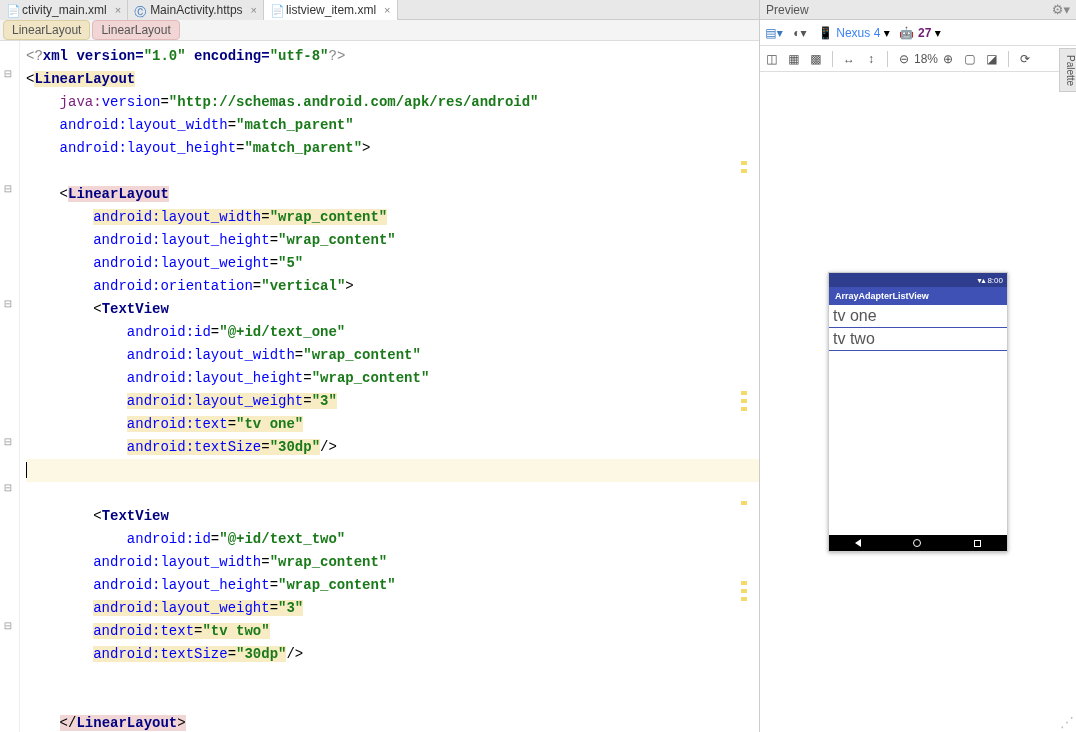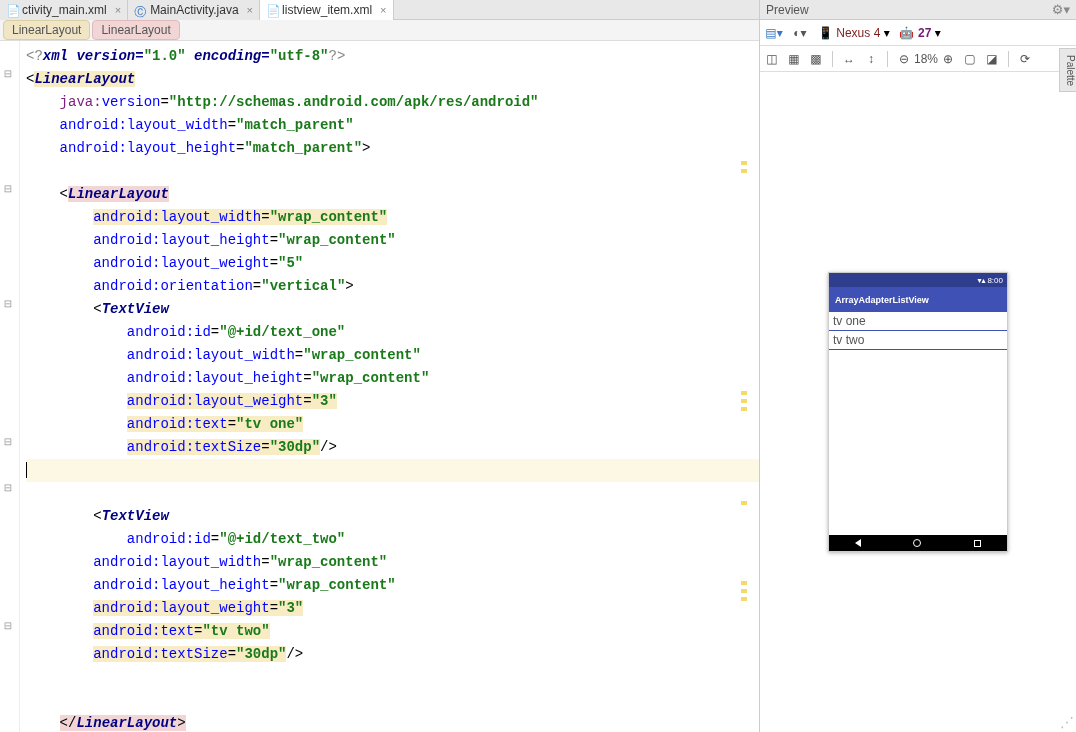--- a/index.html
+++ b/index.html
@@ -12,45 +12,45 @@
   .tab-icon { width: 12px; height: 12px; display: inline-block; }
   .tab-close { color: #888; font-size: 11px; margin-left: 4px; }
   .breadcrumb-bar { height: 24px; display: flex; align-items: center; background: #f4f4f4; border-bottom: 1px solid #ddd; padding-left: 3px; gap: 2px; }
   .crumb { padding: 2px 8px; border-radius: 4px; font-size: 12px; }
   .crumb1 { background: #f0e5c5; border: 1px solid #d9cfa0; color: #555; }
   .crumb2 { background: #f2d6d6; border: 1px solid #e0baba; color: #555; }
   .code-wrap { flex: 1; display: flex; position: relative; }
   .gutter { width: 20px; background: #fff; border-right: 1px solid #eee; position: relative; }
   .fold-marker { position: absolute; left: 2px; width: 12px; height: 12px; font-size: 10px; color: #999; text-align: center; }
   .code { flex: 1; font-family: "Consolas", "Courier New", monospace; font-size: 14px; line-height: 23px; padding: 4px 0 4px 6px; white-space: pre; position: relative; } 
-  .c-tag { color: #000080; font-weight: bold; font-style: italic; } 
+  .c-tag { color: #000080; font-weight: bold; } 
   .c-attr { color: #0000ff; } 
   .c-ns { color: #7d1e7d; } 
   .c-pi { color: #888; }
   .c-green-b { color: #1a7a1a; font-weight: bold; }
   .hl1 { background: #f7ecc4; }
   .hl2 { background: #f2d6d6; }
   .hl-line { background: #fcf8e3; display: block; }
   .right-margin { position: absolute; top: 0; right: 12px; width: 6px; height: 100%; }
   .marker { position: absolute; right: 0; width: 6px; height: 4px; background: #f6d96b; }
   .caret { display: inline-block; width: 1px; height: 16px; background: #000; vertical-align: middle; }
   
   .preview-side { flex: 1; display: flex; flex-direction: column; background: #fff; position: relative; }
   .preview-header { height: 20px; background: #e8e8e8; border-bottom: 1px solid #ccc; display: flex; align-items: center; padding: 0 6px; font-size: 12px; color: #555; justify-content: space-between; }
   .preview-toolbar1 { height: 26px; border-bottom: 1px solid #ddd; display: flex; align-items: center; padding: 0 6px; gap: 10px; font-size: 12px; }
   .preview-toolbar2 { height: 26px; border-bottom: 1px solid #ddd; display: flex; align-items: center; padding: 0 4px; gap: 6px; font-size: 12px; color: #555; }
   .tb-ic { width: 16px; height: 16px; display: inline-flex; align-items: center; justify-content: center; color: #555; font-size: 12px; }
-  .device-label { color: #7f1d1d; }
+  .device-label { color: #3b82f6; }
   .api-num { color: #701a75; font-weight: bold; }
   .palette-tab { position: absolute; right: -1px; top: 48px; width: 18px; height: 44px; background: #e8e8e8; border: 1px solid #ccc; writing-mode: vertical-rl; font-size: 10px; text-align: center; color: #555; padding-top: 2px; }
   .preview-canvas { flex: 1; display: flex; align-items: flex-start; justify-content: center; padding-top: 200px; position: relative; }
   .phone { width: 180px; height: 280px; background: #fff; box-shadow: 0 1px 4px rgba(0,0,0,0.3); display: flex; flex-direction: column; border: 1px solid #ccc; }
   .statusbar { height: 14px; background: #2f3d8f; color: #fff; font-size: 8px; display: flex; justify-content: flex-end; align-items: center; padding: 0 4px; gap: 2px; }
-  .appbar { height: 25px; background: #3f51b5; color: #fff; font-size: 9px; display: flex; align-items: center; padding: 0 6px; font-weight: bold; }
-  .phone-body { flex: 1; background: #fff; font-size: 12px; }
+  .appbar { height: 18px; background: #3f51b5; color: #fff; font-size: 9px; display: flex; align-items: center; padding: 0 6px; font-weight: bold; }
+  .phone-body { flex: 1; background: #fff; font-size: 16px; }
   .li-row { padding: 2px 4px; border-bottom: 1px solid #3f51b5; color: #555; }
   .navbar { height: 16px; background: #000; display: flex; justify-content: space-around; align-items: center; }
   .nav-tri { width: 0; height: 0; border-top: 4px solid transparent; border-bottom: 4px solid transparent; border-right: 6px solid #fff; }
   .nav-circ { width: 8px; height: 8px; border: 1px solid #fff; border-radius: 50%; }
   .nav-sq { width: 7px; height: 7px; border: 1px solid #fff; }
   .watermark { position: absolute; bottom: 6px; right: 20px; color: #ddd; font-size: 13px; font-family: monospace; letter-spacing: 1px; }
   .gear { color: #888; font-size: 13px; }
   .resize-grip { position: absolute; bottom: 2px; right: 2px; color: #bbb; font-size: 14px; }
   .zoom-group { display: flex; align-items: center; gap: 2px; }
   .sep { width: 1px; height: 16px; background: #ccc; margin: 0 2px; }
@@ -63,21 +63,21 @@
   <div class="editor-side">
 
     <div class="tabs">
       <div class="tab">
         <span class="tab-icon">📄</span>
         <span>ctivity_main.xml</span>
         <span class="tab-close">×</span>
       </div>
       <div class="tab">
         <span class="tab-icon" style="color:#3a78c4">Ⓒ</span>
-        <span>MainActivity.java</span>
+        <span>MainActivity.https</span>
         <span class="tab-close">×</span>
       </div>
       <div class="tab active">
         <span class="tab-icon">📄</span>
         <span>listview_item.xml</span>
         <span class="tab-close">×</span>
       </div>
     </div>
 
     <div class="breadcrumb-bar">

